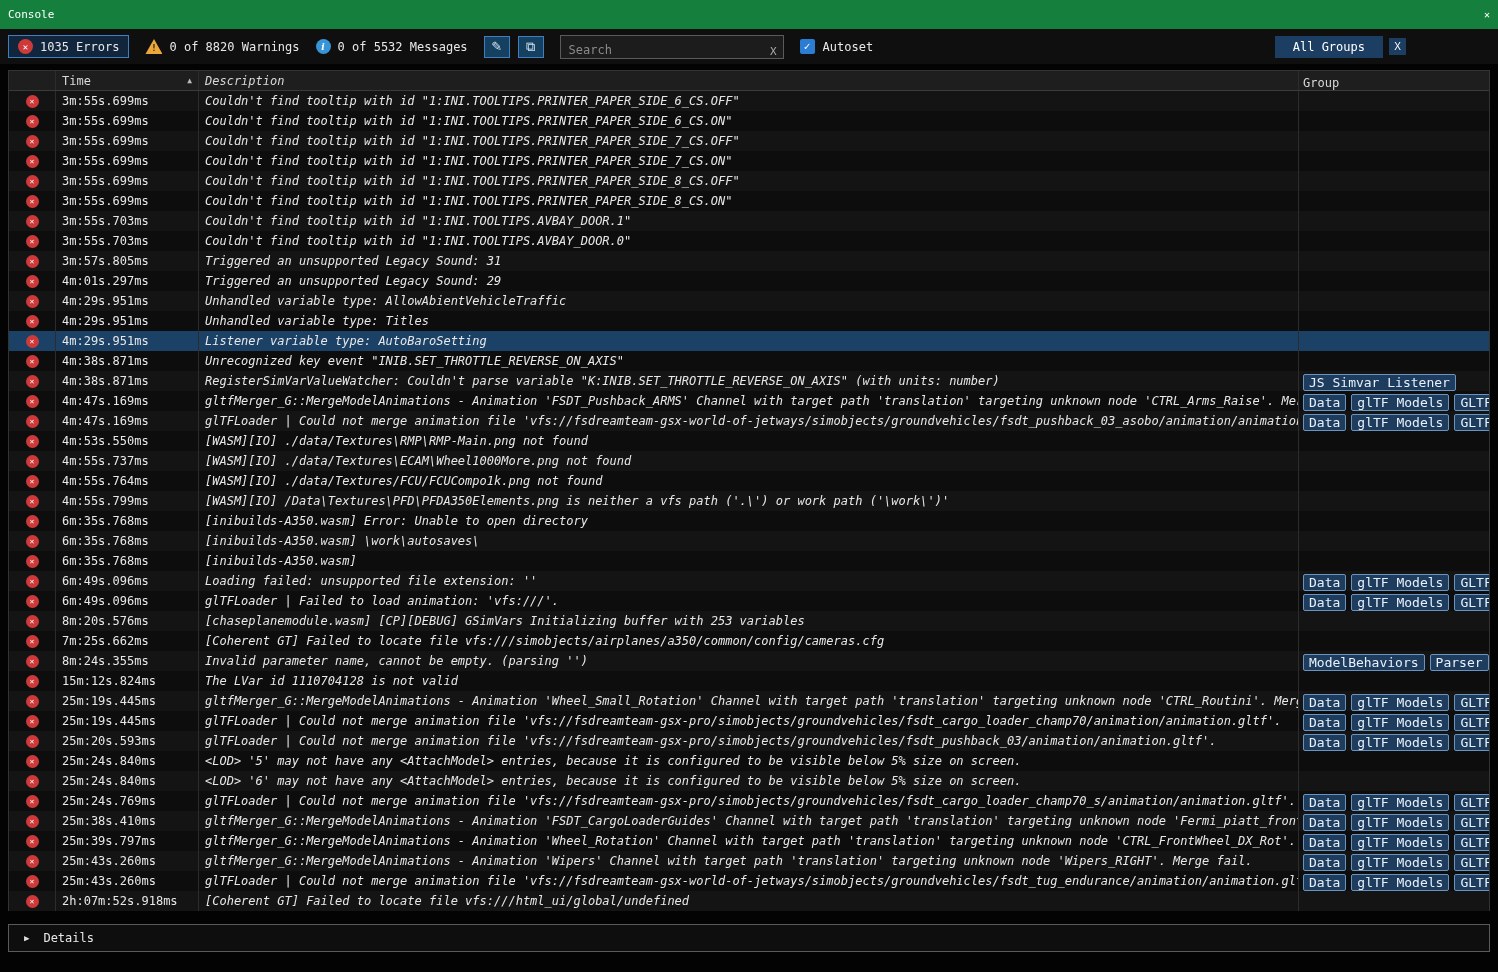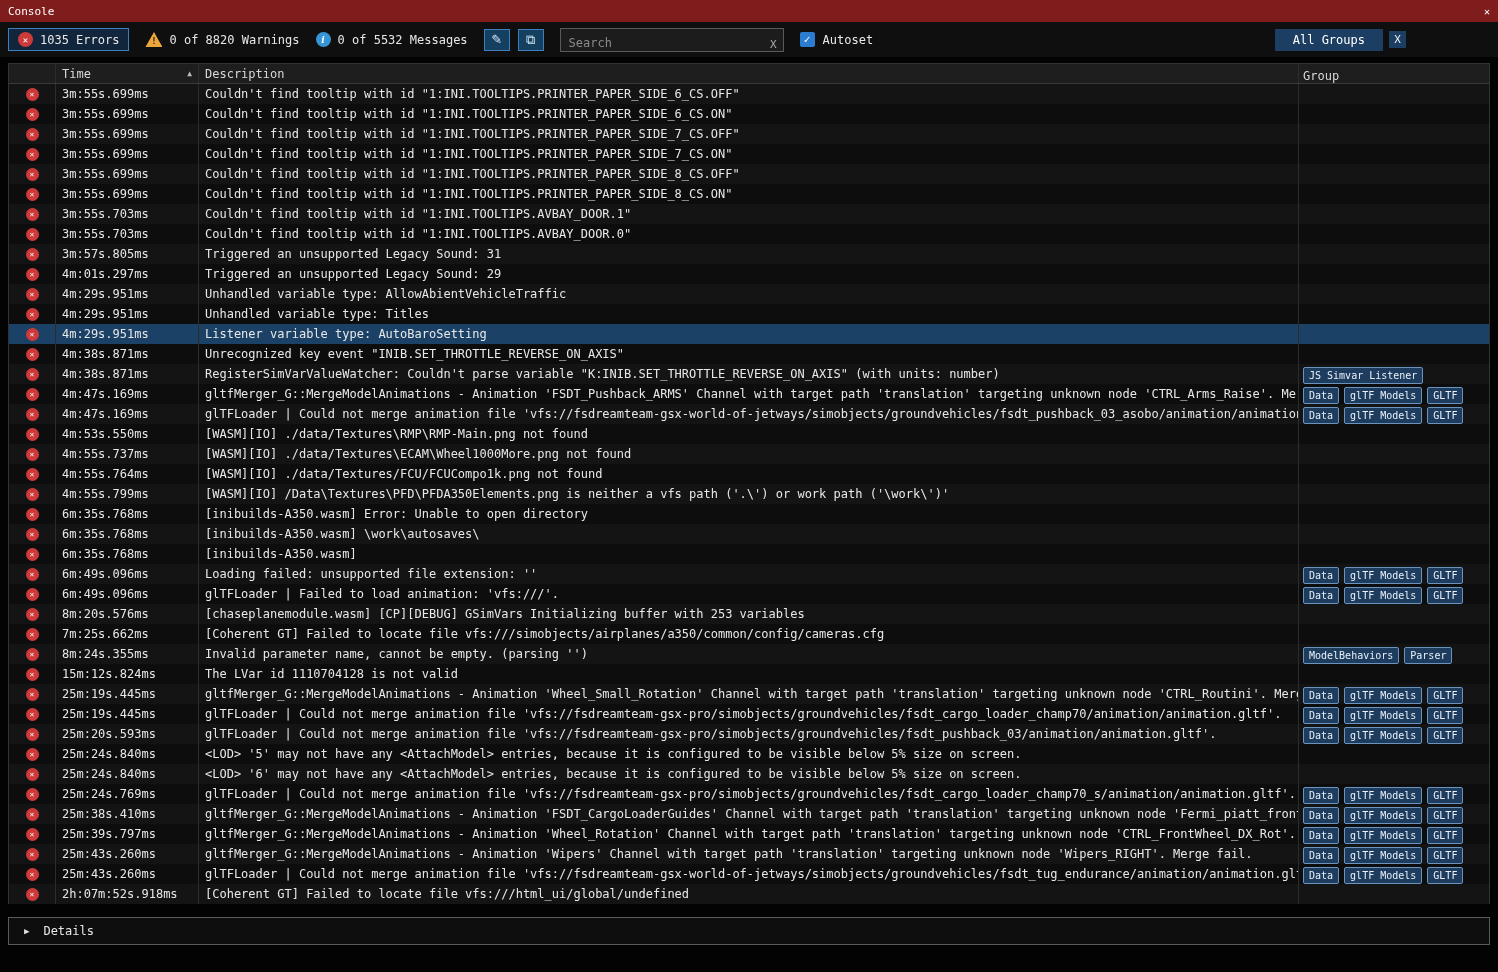--- a/index.html
+++ b/index.html
@@ -2,21 +2,21 @@
 <html><head>
 <meta charset="utf-8">
 <style>
   html,body{margin:0;padding:0;}
   body{
     width:1498px;height:972px;overflow:hidden;
     background:#030303;color:#e8e8e8;
     font-family:"DejaVu Sans Mono","DejaVu Sans",monospace;
   }
   
-  .titlebar{height:22px;background:#7f1d1d;display:flex;align-items:center;
+  .titlebar{height:29px;background:#15803d;display:flex;align-items:center;
     justify-content:space-between;padding:0 8px;font-size:11px;color:#fff;}
   .titlebar .close{font-size:10px;color:#fff;cursor:default;}
   
   .toolbar{height:35px;background:#0f0f0f;display:flex;align-items:center;
     padding:0 8px;font-size:12px;gap:16px;}
   .filter-btn{display:flex;align-items:center;gap:7px;background:#11263c;
     border:1px solid #3f7fbf;color:#e8e8e8;font:inherit;padding:3px 9px;cursor:default;}
   .filter-item{display:flex;align-items:center;gap:7px;}
   .ico{display:inline-flex;align-items:center;justify-content:center;
     width:15px;height:15px;border-radius:50%;font-size:9px;font-weight:bold;color:#fff;flex:none;}
@@ -45,31 +45,31 @@
     font-size:10px;display:flex;align-items:center;justify-content:center;padding:0;}
   
   .table{margin:6px 8px 0;border:1px solid #333;border-bottom:none;}
   .thead{display:flex;height:19px;background:#1e1e1e;border-bottom:1px solid #3a3a3a;
     font-size:12px;color:#d8d8d8;align-items:stretch;}
   .cell{padding:0 6px;}
   .c-icon{width:34px;flex:none;display:flex;align-items:center;justify-content:center;
     border-right:1px solid #2c2c2c;}
   .c-time{width:130px;flex:none;border-right:1px solid #2c2c2c;display:flex;align-items:center;}
   .c-desc{flex:1;border-right:1px solid #2c2c2c;display:flex;align-items:center;
-    overflow:hidden;white-space:nowrap;min-width:0;}
+    overflow:hidden;white-space:nowrap;min-width:0;font-style:italic;}
   .c-group{width:182px;flex:none;display:flex;align-items:flex-end;gap:5px;
     overflow:hidden;white-space:nowrap;padding:0 4px;}
   .thead .c-time{justify-content:space-between;}
   .sort{font-size:8px;color:#bbb;}
   .row{display:flex;height:20px;font-size:12px;background:#141414;align-items:stretch;}
   .row.alt{background:#0d0d0d;}
   .row.sel{background:#1c4166;}
   .err-dot{width:13px;height:13px;border-radius:50%;background:#ce3a3a;color:#fff;
     font-size:8px;font-weight:bold;display:flex;align-items:center;justify-content:center;flex:none;}
-  .badge{background:#1e3c5e;border:1px solid #6a93bd;color:#e8f1fa;font-size:10px;
+  .badge{background:#1e3c5e;border:1px solid #6a93bd;color:#e8f1fa;font-size:13px;
     line-height:15px;padding:0 5px;border-radius:2px;flex:none;}
   
   .details{margin:13px 8px 0;height:26px;border:1px solid #5a5a5a;background:#0e0e0e;
     display:flex;align-items:center;gap:14px;padding:0 15px;font-size:12px;}
   .tri{font-size:9px;color:#ddd;}
 </style>
 </head>
 <body>
 
 <div class="titlebar">

